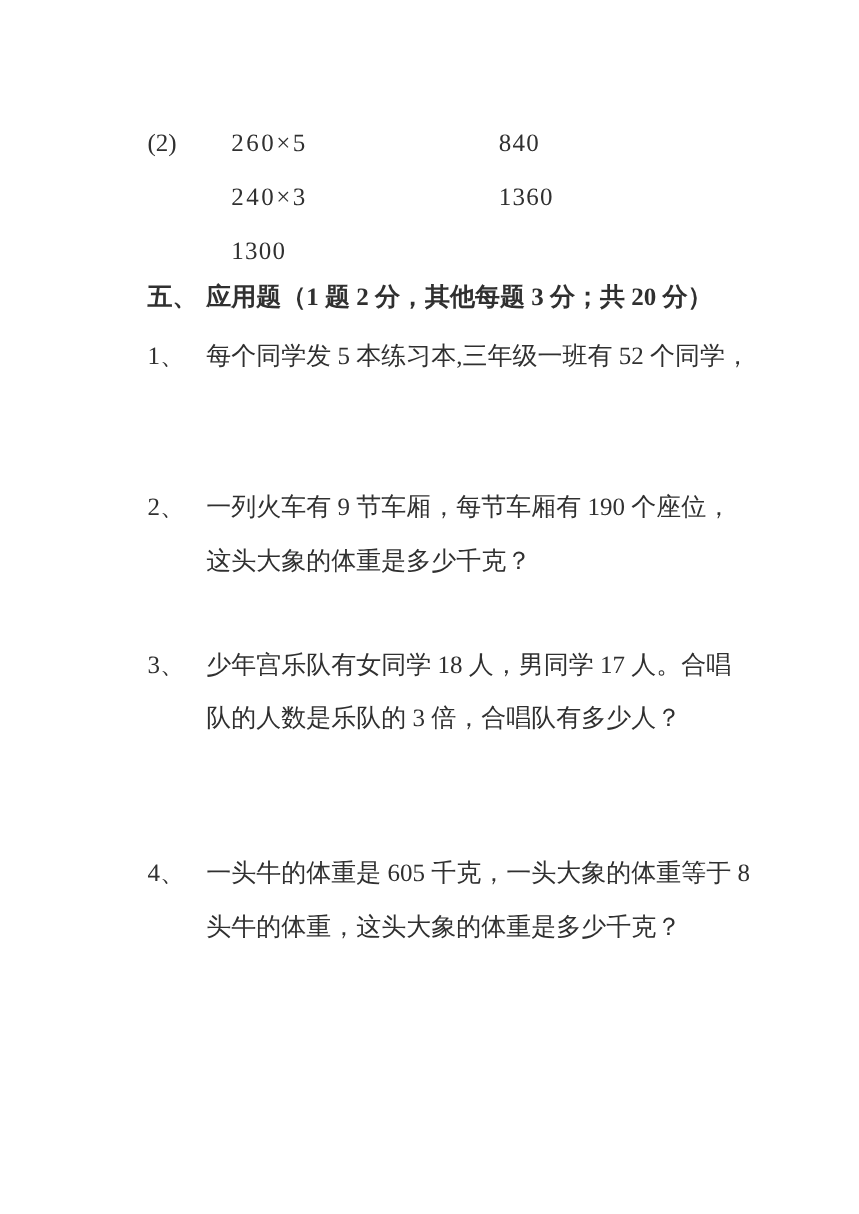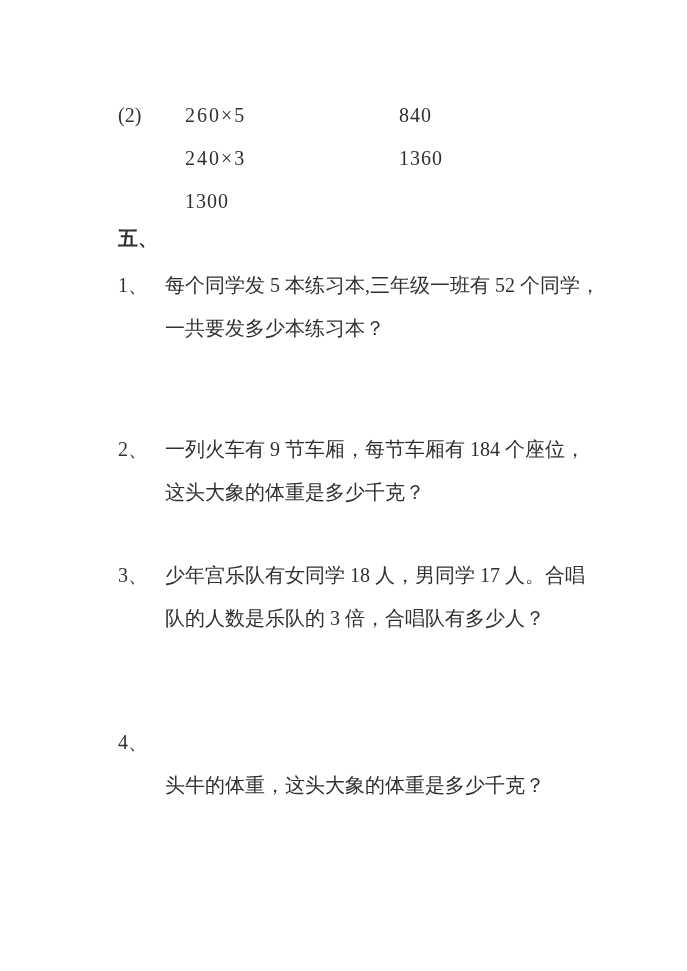--- a/index.html
+++ b/index.html
@@ -69,50 +69,51 @@
       <span class="match-answer">1360</span>
     </div>
     <div class="match-row">
       <span class="match-label"></span>
       <span class="match-answer">1300</span>
     </div>
   </section>
 
   <h2 class="section-heading">
     <span class="heading-number">五、</span>
+    <span class="heading-title">应用题（1 题 2 分，其他每题 3 分；共 20 分）</span>
   </h2>
 
   <section class="problems">
 
     <div class="problem p1">
       <div class="problem-line">
         <span class="problem-number">1、</span>
         <span class="problem-text">每个同学发 5 本练习本,三年级一班有 52 个同学，</span>
       </div>
-      <div class="problem-line cont">一共要发多少本练习本？</div>
     </div>
 
     <div class="problem p2">
       <div class="problem-line">
         <span class="problem-number">2、</span>
-        <span class="problem-text">一列火车有 9 节车厢，每节车厢有 184 个座位，</span>
+        <span class="problem-text">一列火车有 9 节车厢，每节车厢有 190 个座位，</span>
       </div>
       <div class="problem-line cont">这头大象的体重是多少千克？</div>
     </div>
 
     <div class="problem p3">
       <div class="problem-line">
         <span class="problem-number">3、</span>
         <span class="problem-text">少年宫乐队有女同学 18 人，男同学 17 人。合唱</span>
       </div>
       <div class="problem-line cont">队的人数是乐队的 3 倍，合唱队有多少人？</div>
     </div>
 
     <div class="problem p4">
       <div class="problem-line">
         <span class="problem-number">4、</span>
+        <span class="problem-text">一头牛的体重是 605 千克，一头大象的体重等于 8</span>
       </div>
       <div class="problem-line cont">头牛的体重，这头大象的体重是多少千克？</div>
     </div>
 
   </section>
 
 </div>
 
 </body></html>

